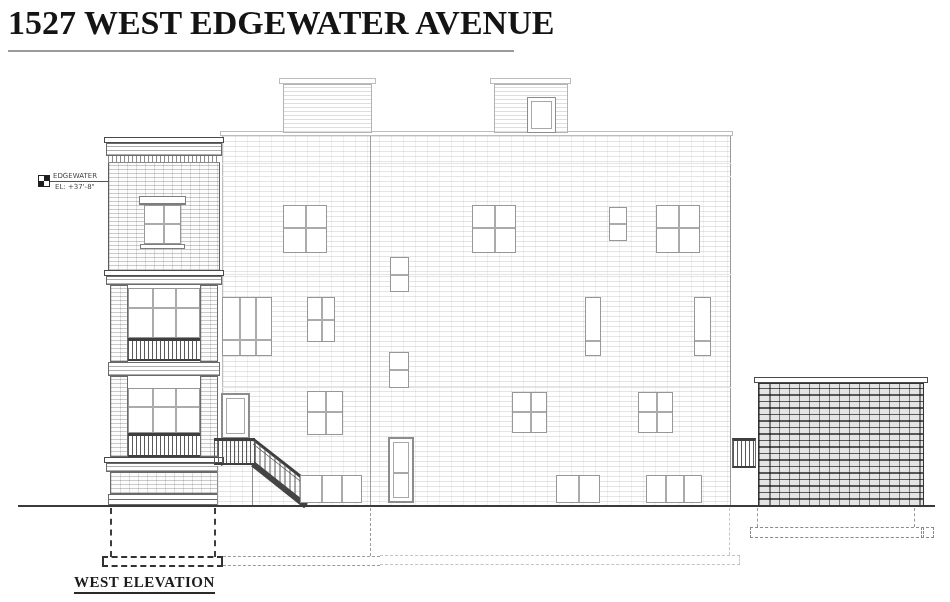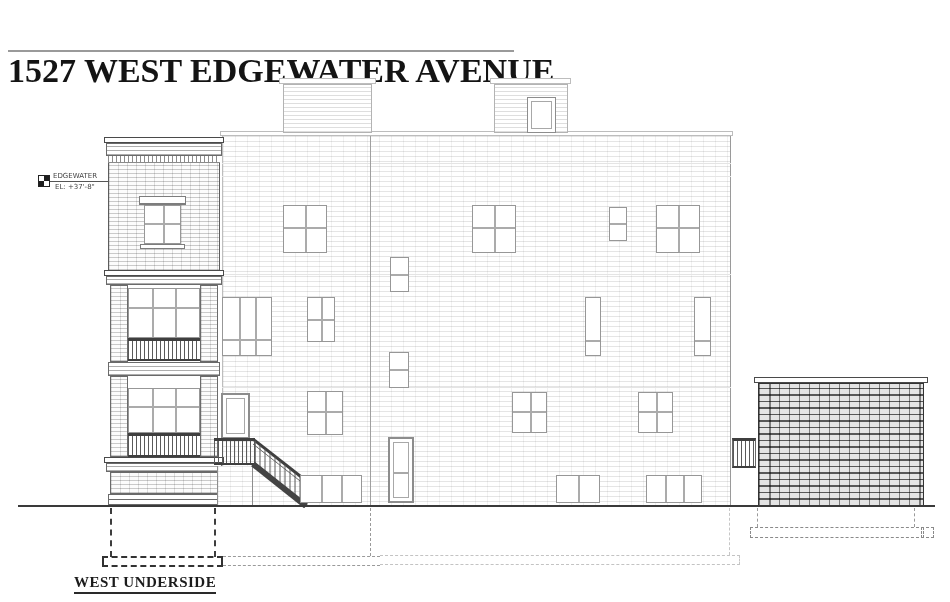--- a/index.html
+++ b/index.html
@@ -1,21 +1,21 @@
 <!DOCTYPE html>
 <html><head>
 <meta charset="utf-8">
 <style>
   html,body{margin:0;padding:0;background:#fff;}
   .sheet{position:relative;width:950px;height:602px;background:#ffffff;overflow:hidden;
          font-family:"Liberation Serif",serif;}
   .abs{position:absolute;box-sizing:border-box;}
 
   
-  .title{left:8px;top:4px;font-size:34px;font-weight:bold;color:#141414;letter-spacing:0px;white-space:nowrap;margin-top:48px;}
+  .title{left:8px;top:4px;font-size:34px;font-weight:bold;color:#141414;letter-spacing:0px;white-space:nowrap;}
   .title-rule{left:8px;top:50px;width:506px;height:2px;background:#9a9a9a;}
   .elev-label{left:74px;top:574px;font-size:15px;font-weight:bold;color:#1c1c1c;
               border-bottom:2px solid #2a2a2a;padding-bottom:1px;letter-spacing:.5px;white-space:nowrap;}
   .anno{font-family:"DejaVu Sans",sans-serif;font-size:7px;color:#444;line-height:8px;white-space:nowrap;}
 
   
   .brick-light{background-color:#ffffff;background-image:
      repeating-linear-gradient(0deg, rgba(0,0,0,0.10) 0 1px, transparent 1px 5px),
      repeating-linear-gradient(90deg, rgba(0,0,0,0.055) 0 1px, transparent 1px 12px);}
   .brick-tower{background-color:#fcfcfc;background-image:
@@ -233,15 +233,15 @@
   <div class="abs dashv-mid" style="left:757px;top:508px;height:19px;"></div>
   <div class="abs dashv-mid" style="left:914px;top:508px;height:19px;"></div>
   <div class="abs dashbox-mid" style="left:750px;top:527px;width:174px;height:11px;"></div>
   <div class="abs dashbox-mid" style="left:921px;top:527px;width:13px;height:11px;"></div>
 
   <div class="abs marker" style="left:38px;top:175px;"></div>
   <div class="abs anno" style="left:53px;top:172px;">EDGEWATER</div>
   <div class="abs" style="left:50px;top:181px;width:58px;height:1px;background:#555;"></div>
   <div class="abs anno" style="left:55px;top:183px;">EL:   +37'-8"</div>
 
-  <div class="abs elev-label">WEST UNDERSIDE</div>
+  <div class="abs elev-label">WEST ELEVATION</div>
 
 </div>
 
 </body></html>

